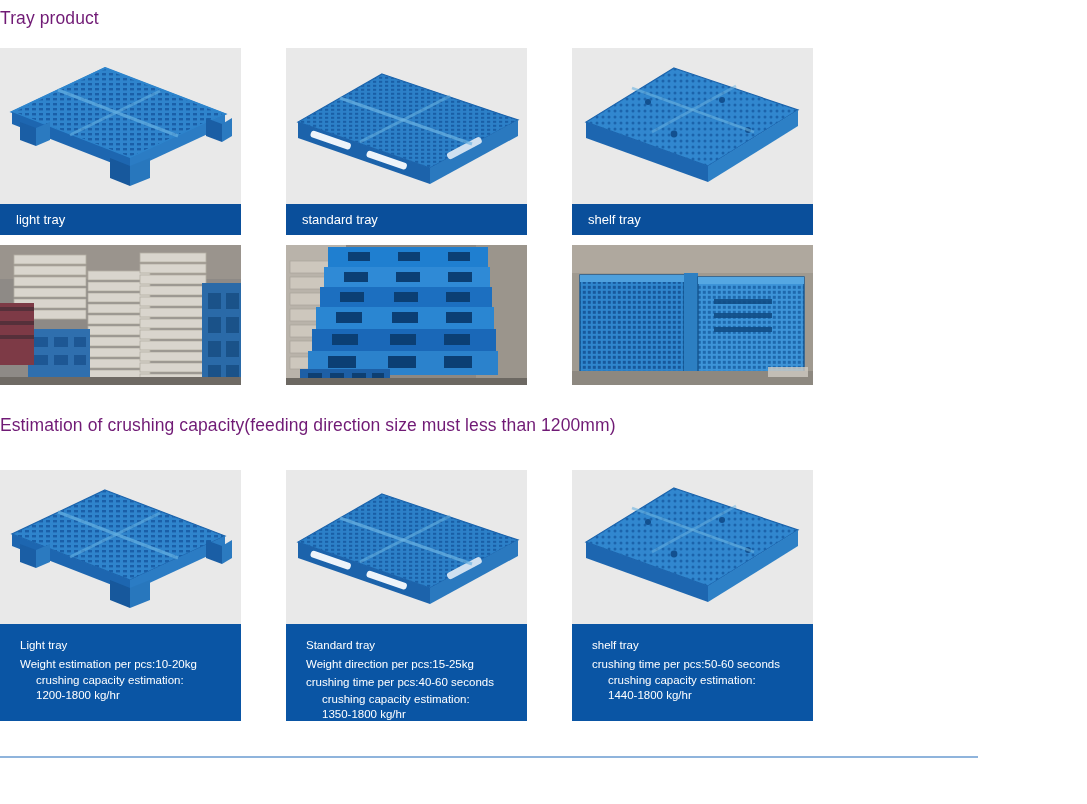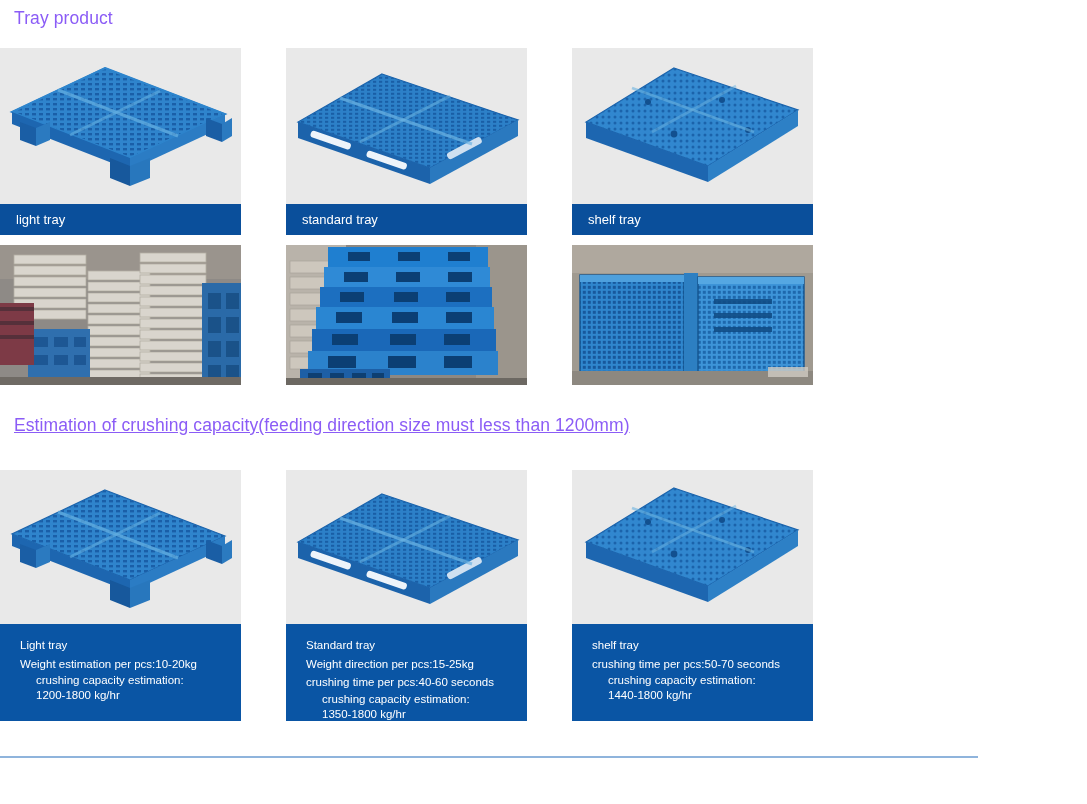--- a/index.html
+++ b/index.html
@@ -8,29 +8,28 @@
     background:#ffffff;
     font-family:"Liberation Sans", sans-serif;
     overflow:hidden;
     position:relative;
   }
   .page{position:absolute;left:0;top:0;width:1087px;height:804px;}
 
   
   .heading{
     position:absolute;
-    color:#8b5cf6;
+    color:#701a75;
     font-size:17.5px;
     letter-spacing:.1px;
     white-space:nowrap;
     font-weight:400;
-    padding-left:14px;
   }
   #heading-1{left:0px;top:8px;}
-  #heading-2{left:0px;top:415px;text-decoration:underline;}
+  #heading-2{left:0px;top:415px;}
   .tile{position:absolute;top:0;}
 
   
   .prodimg{
     position:relative;
     background:#e9e9e9;
     overflow:hidden;
   }
   .prodimg .inner{position:absolute;left:0;top:0;right:0;bottom:0;}
 
@@ -402,21 +401,21 @@
             <circle cx="92" cy="68" r="3.4" fill="#12508f"></circle>
             <circle cx="166" cy="64" r="3" fill="#12508f"></circle>
             <polyline points="50,22 172,66" fill="none" stroke="#6bb2e0" stroke-width="2.6" opacity=".6"></polyline>
             <polyline points="154,20 70,66" fill="none" stroke="#6bb2e0" stroke-width="2.6" opacity=".5"></polyline>
           </g>
         </svg>
       </div>
     </div>
     <div class="infobox" style="height:97px;">
       <span class="ln">shelf tray</span>
-      <span class="ln">crushing time per pcs:50-70 seconds</span>
+      <span class="ln">crushing time per pcs:50-60 seconds</span>
       <span class="ln tight">crushing capacity estimation:</span>
       <span class="ln tight">1440-1800 kg/hr</span>
     </div>
   </div>
 
   <div id="divider" style="left:0px;top:756px;width:978px;"></div>
 
 </div>
 
 </body></html>

